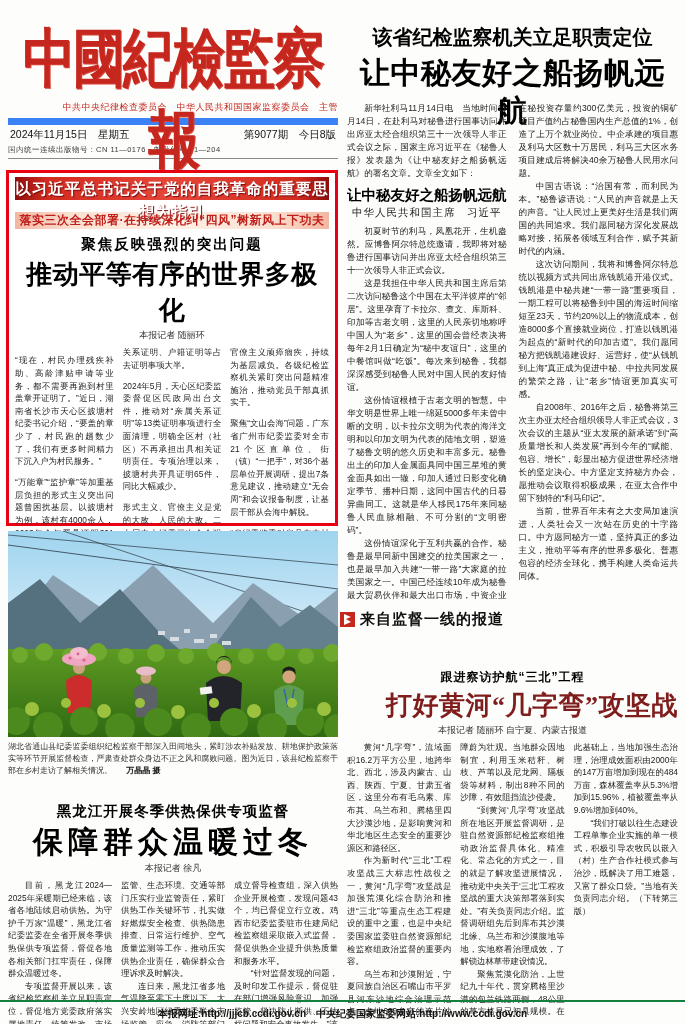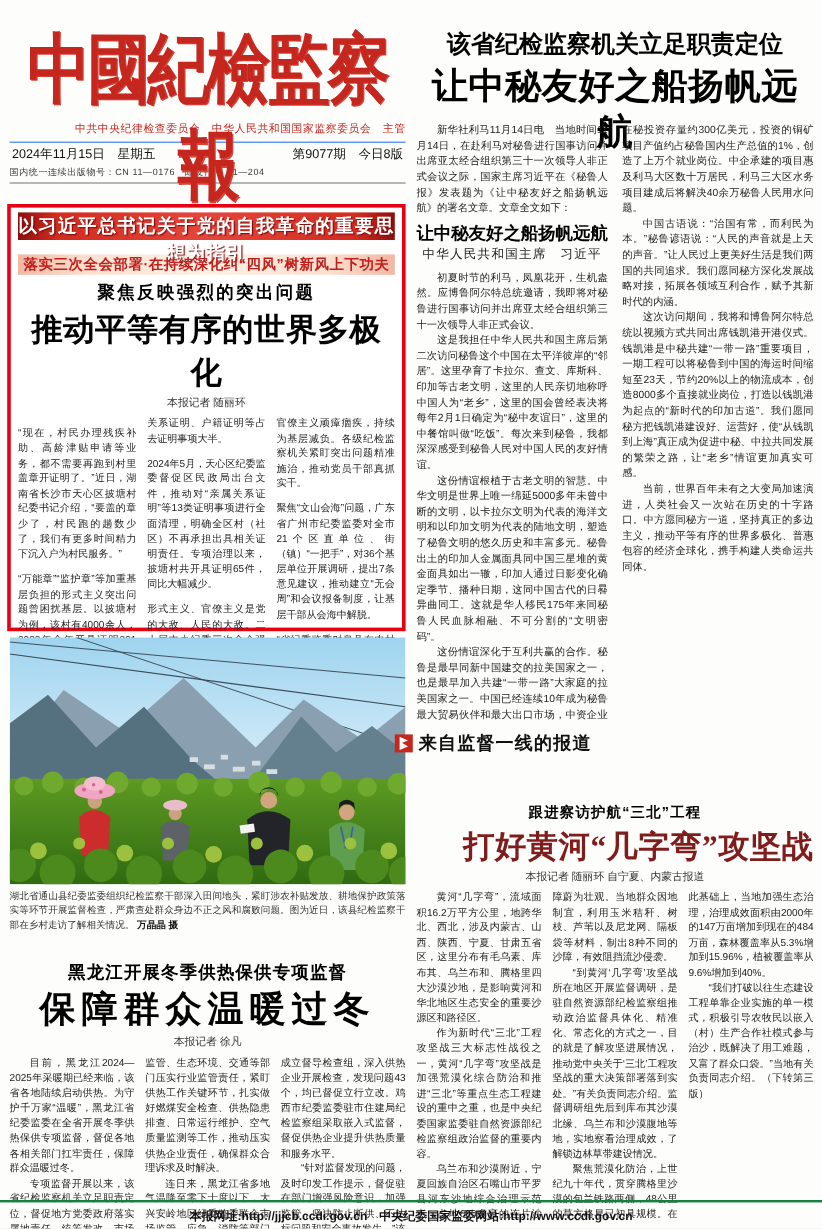--- a/index.html
+++ b/index.html
@@ -15,21 +15,21 @@
     font-size:52px;line-height:66px;text-align:center;letter-spacing:-2px;
     transform:scaleY(1.22);transform-origin:top center;height:82px;
     transform-box:fill-box;text-shadow:1px 1px 0 #d8443a;
   }
   .masthead-supervisor{
     color:#c5261d;font-size:9px;font-weight:normal;text-align:right;
     letter-spacing:.5px;height:15px;line-height:15px;
   }
   .masthead-meta{
     display:flex;justify-content:space-between;align-items:center;
-    border-top:1px solid #3b82f6;margin-top:3px;padding:3px 2px 2px 2px;
+    border-top:7px solid #3b82f6;margin-top:3px;padding:3px 2px 2px 2px;
     font-size:10.5px;color:#111;
   }
   .masthead-code{
     font-size:7.5px;color:#3a3a3a;text-align:left;letter-spacing:.5px;
     padding:1px 0 3px 0;border-bottom:1px solid #8a8a8a;
   }
   
   .xi-head{position:absolute;left:347px;top:24px;width:331px;text-align:center;}
   .xi-kicker{font-family:"Liberation Serif",serif;font-weight:bold;font-size:20px;line-height:26px;color:#000;}
   .xi-headline{font-family:"Liberation Serif",serif;font-weight:900;font-size:30px;line-height:38px;margin:4px 0 0 0;color:#000;letter-spacing:.5px;}
@@ -69,35 +69,35 @@
     margin-top:4px;height:218px;columns:3;column-gap:9px;column-fill:auto;overflow:hidden;
     font-size:8.4px;line-height:12.6px;text-align:justify;color:#222;
   }
   
   .photo{position:absolute;left:8px;top:531px;width:330px;height:206px;overflow:hidden;}
   .photo svg{display:block;}
   .caption{
     position:absolute;left:8px;top:741px;width:330px;
     font-size:8px;line-height:12px;text-align:justify;color:#333;
   }
-  .caption .credit{font-weight:bold;color:#111;white-space:nowrap;}
+  .caption .credit{font-weight:bold;color:#111;white-space:nowrap;margin-left:12px;}
   
   .heating{position:absolute;left:8px;top:802px;width:330px;}
   .sec-kicker{text-align:center;font-weight:bold;font-size:14.5px;line-height:19px;letter-spacing:1px;color:#000;}
   .heating-headline{
     margin:2px 0 0 0;text-align:center;font-family:"Liberation Serif",serif;
     font-weight:900;font-size:30px;line-height:38px;letter-spacing:5px;color:#000;
   }
   .col-body{
     margin-top:4px;columns:3;column-gap:9px;column-fill:auto;overflow:hidden;
     font-size:8.4px;line-height:12.6px;text-align:justify;color:#222;
   }
   .heating .col-body{height:152px;}
   
-  .supervision{position:absolute;left:329px;top:610px;width:331px;}
+  .supervision{position:absolute;left:340px;top:610px;width:331px;}
   .sup-header{display:flex;align-items:center;gap:5px;height:19px;}
   .sup-icon{
     width:15px;height:15px;background:#c5261d;position:relative;flex:0 0 auto;
   }
   .sup-icon svg{position:absolute;left:0;top:0;}
   .sup-label{font-family:"Liberation Serif",serif;font-weight:bold;font-size:15px;letter-spacing:1px;color:#111;}
   .yellow-kicker{margin-top:7px;text-align:center;font-weight:bold;font-size:12px;line-height:19px;letter-spacing:1px;color:#000;}
   .yellow-headline{
     margin:2px 0 0 0;text-align:right;font-family:"Liberation Serif",serif;
     font-weight:900;font-size:26px;line-height:34px;letter-spacing:.5px;color:#7f1d1d;
@@ -137,20 +137,21 @@
       <div class="xi-subhead-title">让中秘友好之船扬帆远航</div>
       <div class="xi-subhead-author">中华人民共和国主席　习近平</div>
     </div>
     <div>
         <p>初夏时节的利马，凤凰花开，生机盎然。应博鲁阿尔特总统邀请，我即将对秘鲁进行国事访问并出席亚太经合组织第三十一次领导人非正式会议。</p>
         <p>这是我担任中华人民共和国主席后第二次访问秘鲁这个中国在太平洋彼岸的“邻居”。这里孕育了卡拉尔、查文、库斯科、印加等古老文明，这里的人民亲切地称呼中国人为“老乡”，这里的国会曾经表决将每年2月1日确定为“秘中友谊日”，这里的中餐馆叫做“吃饭”。每次来到秘鲁，我都深深感受到秘鲁人民对中国人民的友好情谊。</p>
         <p>这份情谊根植于古老文明的智慧。中华文明是世界上唯一绵延5000多年未曾中断的文明，以卡拉尔文明为代表的海洋文明和以印加文明为代表的陆地文明，塑造了秘鲁文明的悠久历史和丰富多元。秘鲁出土的印加人金属面具同中国三星堆的黄金面具如出一辙，印加人通过日影变化确定季节、播种日期，这同中国古代的日晷异曲同工。这就是华人移民175年来同秘鲁人民血脉相融、不可分割的“文明密码”。</p>
         <p>这份情谊深化于互利共赢的合作。秘鲁是最早同新中国建交的拉美国家之一，也是最早加入共建“一带一路”大家庭的拉美国家之一。中国已经连续10年成为秘鲁最大贸易伙伴和最大出口市场，中资企业在秘投资存量约300亿美元，投资的铜矿项目产值约占秘鲁国内生产总值的1%，创造了上万个就业岗位。中企承建的项目惠及利马大区数十万居民，利马三大区水务项目建成后将解决40余万秘鲁人民用水问题。</p>
         <p>中国古语说：“治国有常，而利民为本。”秘鲁谚语说：“人民的声音就是上天的声音。”让人民过上更美好生活是我们两国的共同追求。我们愿同秘方深化发展战略对接，拓展各领域互利合作，赋予其新时代的内涵。</p>
         <p>这次访问期间，我将和博鲁阿尔特总统以视频方式共同出席钱凯港开港仪式。钱凯港是中秘共建“一带一路”重要项目，一期工程可以将秘鲁到中国的海运时间缩短至23天，节约20%以上的物流成本，创造8000多个直接就业岗位，打造以钱凯港为起点的“新时代的印加古道”。我们愿同秘方把钱凯港建设好、运营好，使“从钱凯到上海”真正成为促进中秘、中拉共同发展的繁荣之路，让“老乡”情谊更加真实可感。</p>
+        <p>自2008年、2016年之后，秘鲁将第三次主办亚太经合组织领导人非正式会议，3次会议的主题从“亚太发展的新承诺”到“高质量增长和人类发展”再到今年的“赋能、包容、增长”，彰显出秘方促进世界经济增长的坚定决心。中方坚定支持秘方办会，愿推动会议取得积极成果，在亚太合作中留下独特的“利马印记”。</p>
         <p>当前，世界百年未有之大变局加速演进，人类社会又一次站在历史的十字路口。中方愿同秘方一道，坚持真正的多边主义，推动平等有序的世界多极化、普惠包容的经济全球化，携手构建人类命运共同体。</p>
       </div>
   </section>
 
   <section class="lead-box">
     <div class="lead-banner1">以习近平总书记关于党的自我革命的重要思想为指引</div>
     <div class="lead-banner2">落实三次全会部署·在持续深化纠“四风”树新风上下功夫</div>
     <div class="lead-kicker">聚焦反映强烈的突出问题</div>
     <h2 class="lead-headline">推动平等有序的世界多极化</h2>
     <div class="lead-byline">本报记者 随丽环</div>

